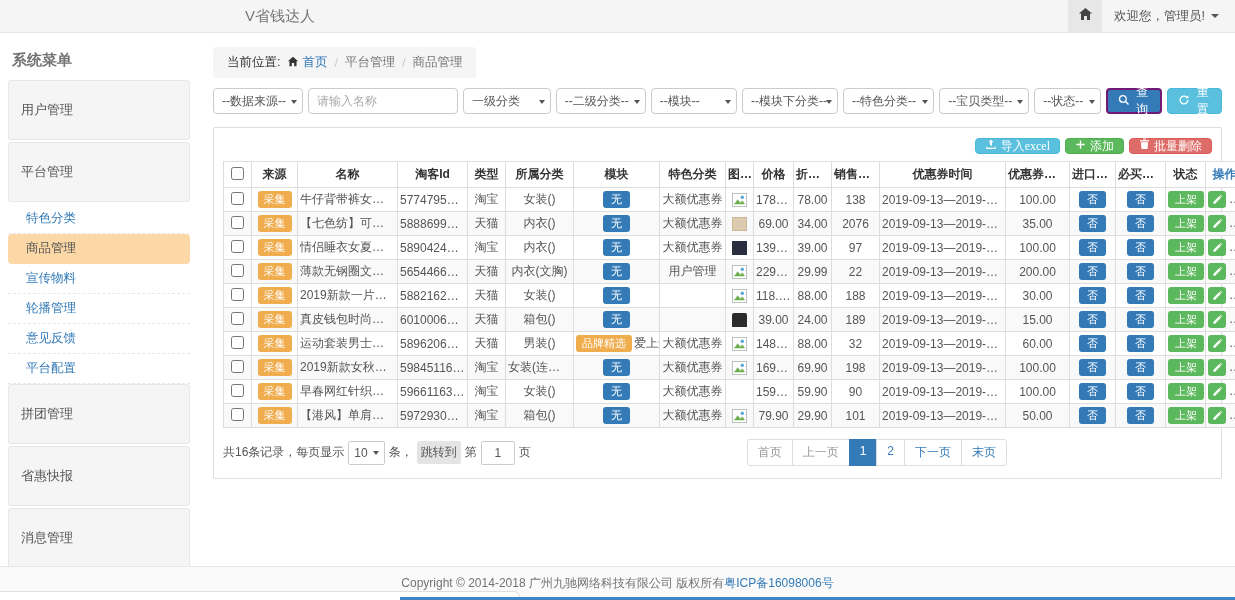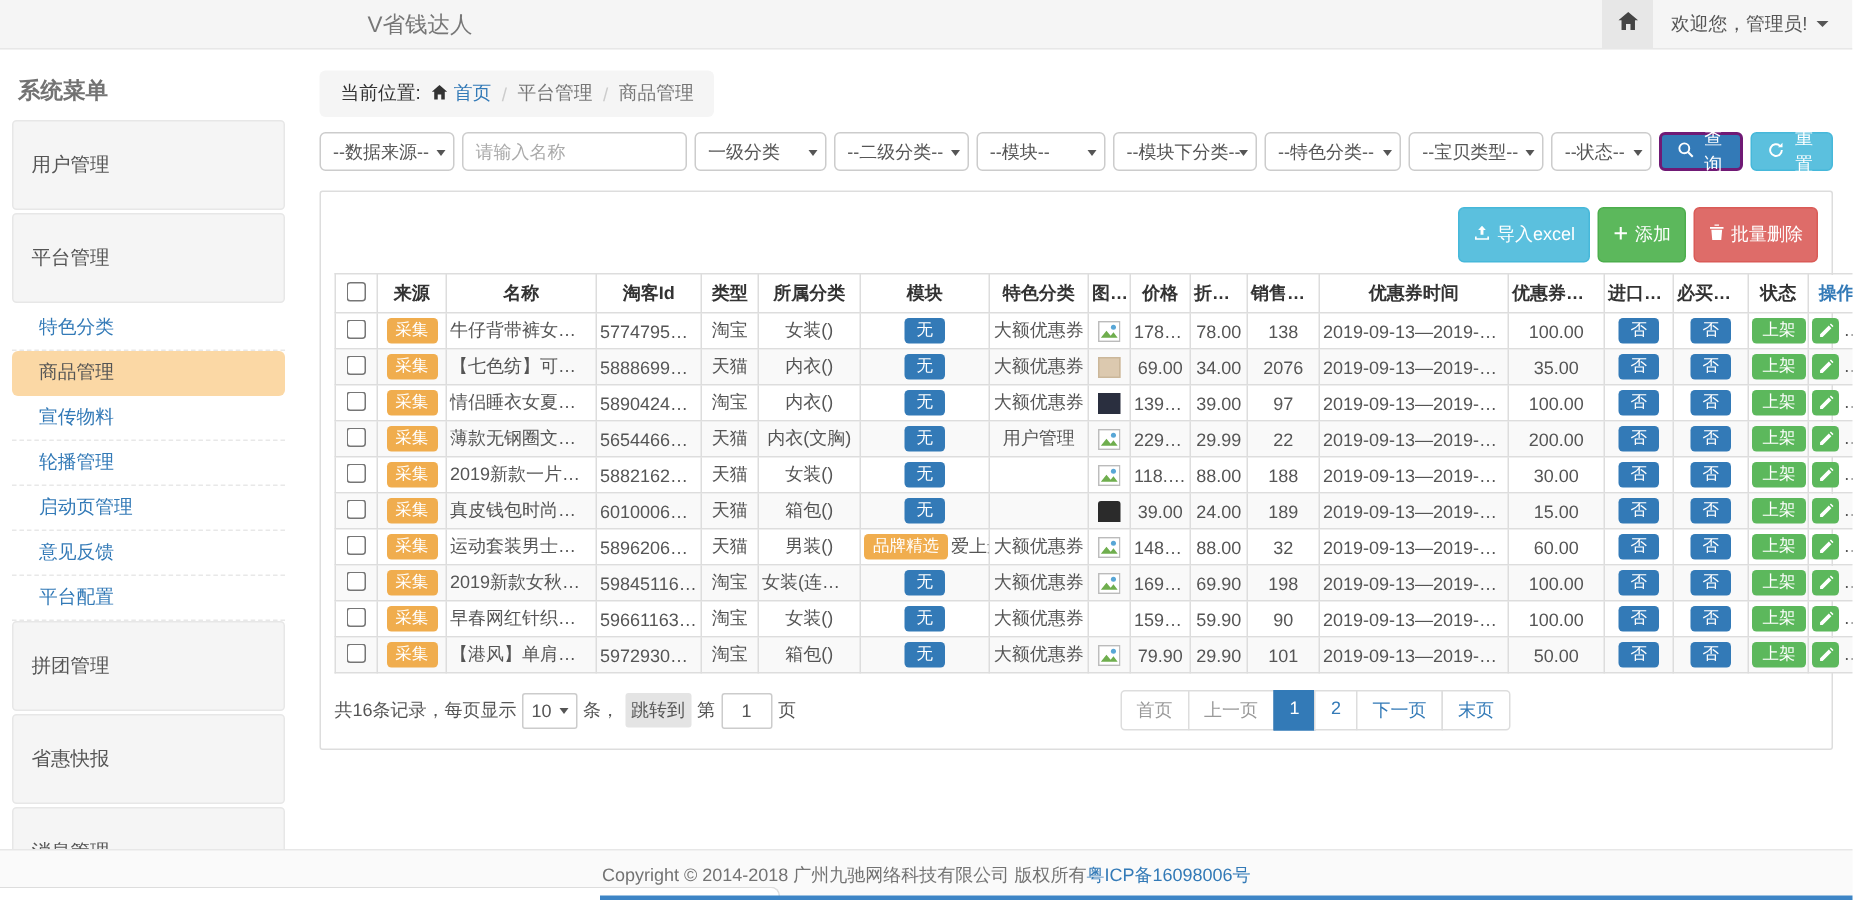--- a/index.html
+++ b/index.html
@@ -40,21 +40,21 @@
   .txt-input::placeholder { color:#aaa; }
   .btn { display:inline-flex; align-items:center; gap:4px; border:none; border-radius:4px; color:#fff;
     font-size:12px; height:26px; padding:0 10px; cursor:pointer; font-family:inherit; }
   .btn-primary { background:#337ab7; border:2px solid #701a75; }
   .btn-info { background:#5bc0de; border:1px solid #46b8da; }
   .btn-success { background:#5cb85c; border:1px solid #4cae4c; }
   .btn-danger { background:#d9534f; border:1px solid #d43f3a; opacity:.85; }
   
   .panel { border:1px solid #ddd; border-radius:2px; padding:10px 9px 12px; background:#fff; }
   .toolbar { display:flex; justify-content:flex-end; gap:5px; margin-bottom:7px; }
-  .toolbar .btn { height:37px; padding:0 9px; }
+  .toolbar .btn { height:16px; padding:0 9px;font-family:Liberation Serif, serif; }
   
   table { width:100%; border-collapse:collapse; table-layout:fixed; font-size:12px; color:#555; }
   th,td { border:1px solid #ddd; text-align:center; padding:3px 2px; overflow:hidden; white-space:nowrap; text-overflow:ellipsis; }
   th { color:#333; font-weight:bold; padding:4px 2px; background:#fff; }
   th.op-col { color:#337ab7; }
   tbody tr:nth-child(even) { background:#f9f9f9; }
   .badge { display:inline-block; border-radius:3px; color:#fff; font-size:11px; padding:2px 6px; line-height:13px; }
   .badge-warn { background:#f0ad4e; }
   .badge-blue { background:#337ab7; padding:2px 8px; cursor:pointer; }
   .badge-green { background:#5cb85c; padding:2px 7px; cursor:pointer; }
@@ -114,21 +114,20 @@
 
   <div class="sidebar">
     <div class="sidebar-title">系统菜单</div>
     <div id="sidebar-menu">
         <div class="side-item-top">用户管理</div>
         <div class="side-item-top">平台管理</div>
         <div class="side-item-sub">特色分类</div>
         <div class="side-item-sub active">商品管理</div>
         <div class="side-item-sub">宣传物料</div>
         <div class="side-item-sub">轮播管理</div>
-        <div class="side-item-sub">启动页管理</div>
         <div class="side-item-sub">意见反馈</div>
         <div class="side-item-sub">平台配置</div>
         <div class="side-item-top">拼团管理</div>
         <div class="side-item-top">省惠快报</div>
         <div class="side-item-top">消息管理</div>
         <div class="side-item-top">订单管理</div>
         <div class="side-item-top">兑换管理</div>
       </div>
   </div>
 

